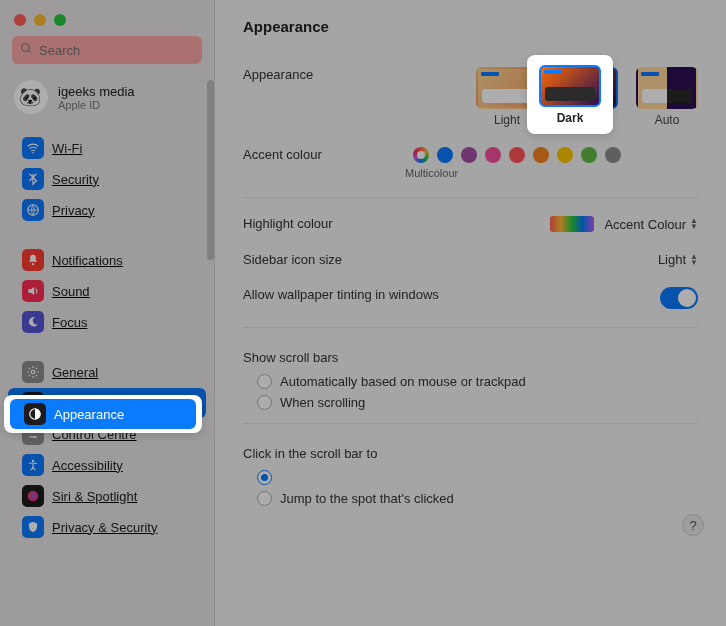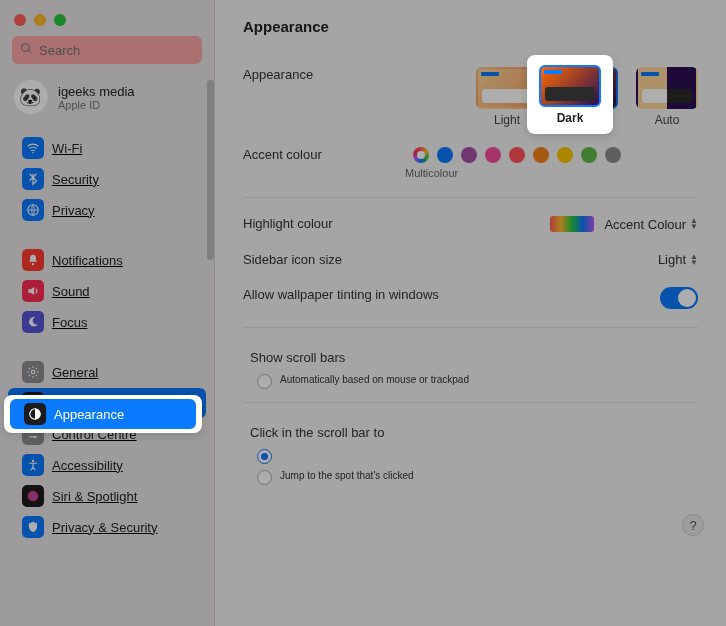--- a/index.html
+++ b/index.html
@@ -69,22 +69,22 @@
     .accent-multi::after { content:""; position:absolute; inset:4px; background:#fff; border-radius:50%; }
     .accent-label { font-size: 11px; color: #666; margin-left: -8px; }
     
     .hl-swatch { width: 44px; height: 16px; border-radius: 3px; background: linear-gradient(90deg,#ff5f57,#ffbd2e,#28c840,#0a7aff,#bf5af2); margin-right:6px; }
     .dropdown { display:flex; align-items:center; gap:4px; font-size:13px; color:#333; }
     .chev { font-size: 8px; color:#666; display:flex; flex-direction:column; line-height:6px; }
     
     .toggle { width: 38px; height: 22px; background: #0a7aff; border-radius: 11px; position: relative; }
     .toggle::after { content:""; position:absolute; right:2px; top:2px; width:18px; height:18px; background:#fff; border-radius:50%; }
     
-    .section-head { font-size: 13px; color: #333; padding: 14px 0 6px; margin-left: 7px; }
-    .radio-row { display: flex; align-items: flex-start; gap: 8px; padding: 3px 0 3px 14px; font-size: 10px; color: #333; }
+    .section-head { font-size: 13px; color: #333; padding: 14px 0 6px; }
+    .radio-row { display: flex; align-items: flex-start; gap: 8px; padding: 3px 0 3px 14px; font-size: 13px; color: #333; }
     .radio { width: 15px; height: 15px; border-radius: 50%; border: 1px solid #aaa; background:#fff; display:flex; align-items:center; justify-content:center; }
     .radio.checked { border-color: #0a7aff; }
     .radio.checked::after { content:""; width:7px; height:7px; background:#0a7aff; border-radius:50%; }
     
     .help { position: absolute; right: 22px; bottom: 90px; width: 22px; height: 22px; border-radius: 50%; background:#e8e8e8; border:1px solid #ccc; display:flex; align-items:center; justify-content:center; font-size:13px; color:#555; }
     
     .divider { height:1px; background:#e0dede; margin: 8px 0; }
     
     
     .scroll-track { position:absolute; right:0; top:80px; bottom:0; width:7px; background:transparent; }
@@ -323,20 +323,24 @@
       </div>
     </div>
     <div class="divider"></div>
 
     <div class="section-head">Show scroll bars</div>
     <div id="scrollbar-opts">
         <div class="radio-row">
           <div class="radio"></div>
           <span>Automatically based on mouse or trackpad</span>
         </div>
+        <div class="radio-row">
+          <div class="radio"></div>
+          <span>When scrolling</span>
+        </div>
       </div>
     <div class="divider" style="margin-top:10px"></div>
 
     <div class="section-head">Click in the scroll bar to</div>
     <div id="clickscroll-opts">
         <div class="radio-row">
           <div class="radio checked"></div>
         </div>
         <div class="radio-row">
           <div class="radio"></div>

